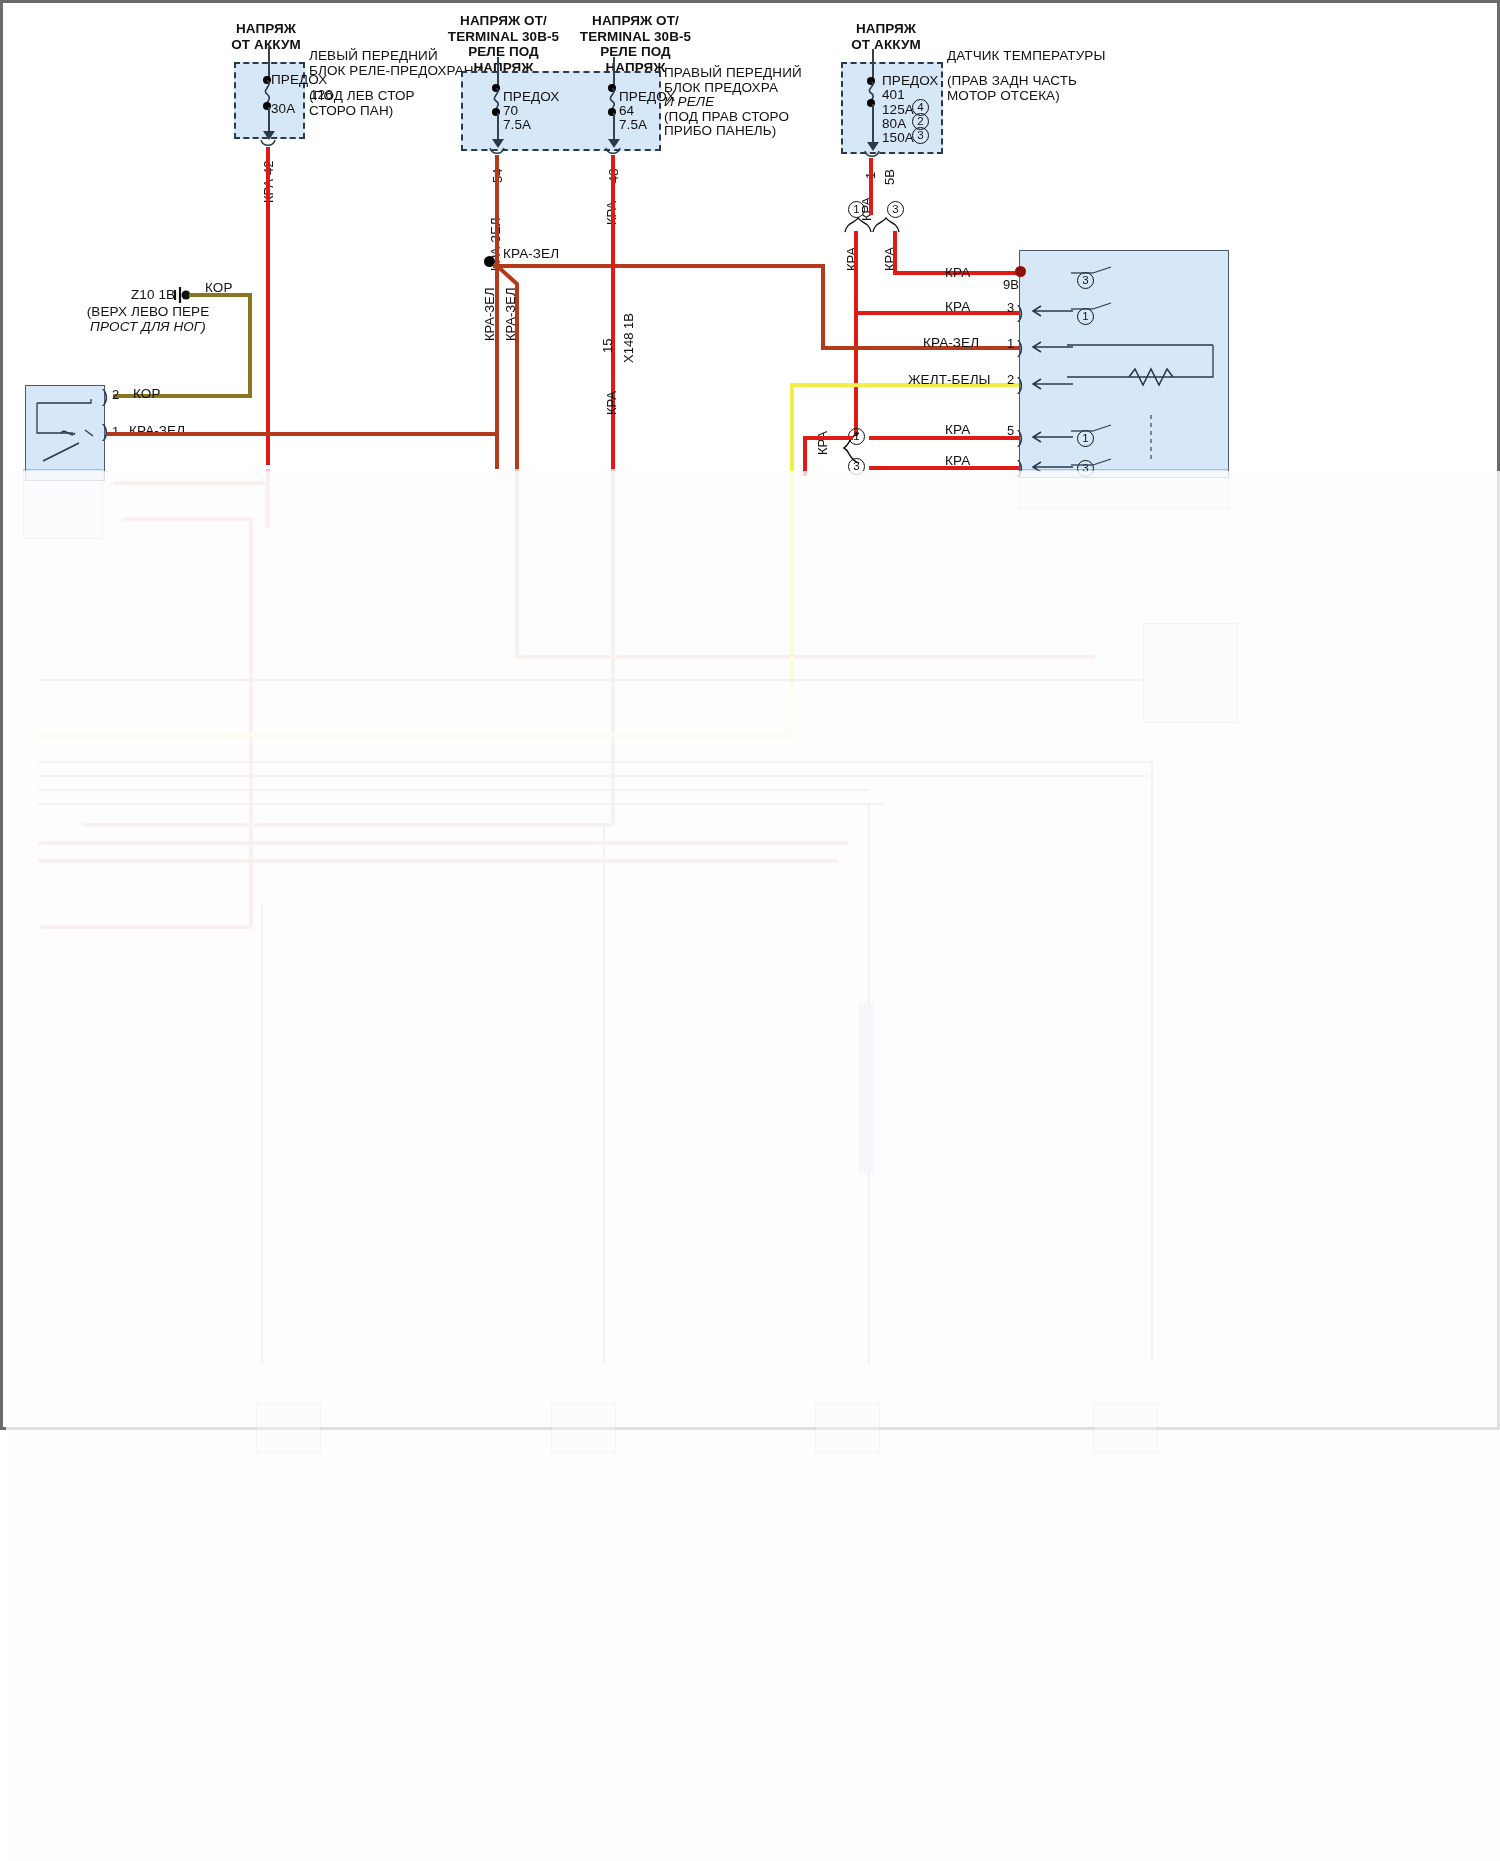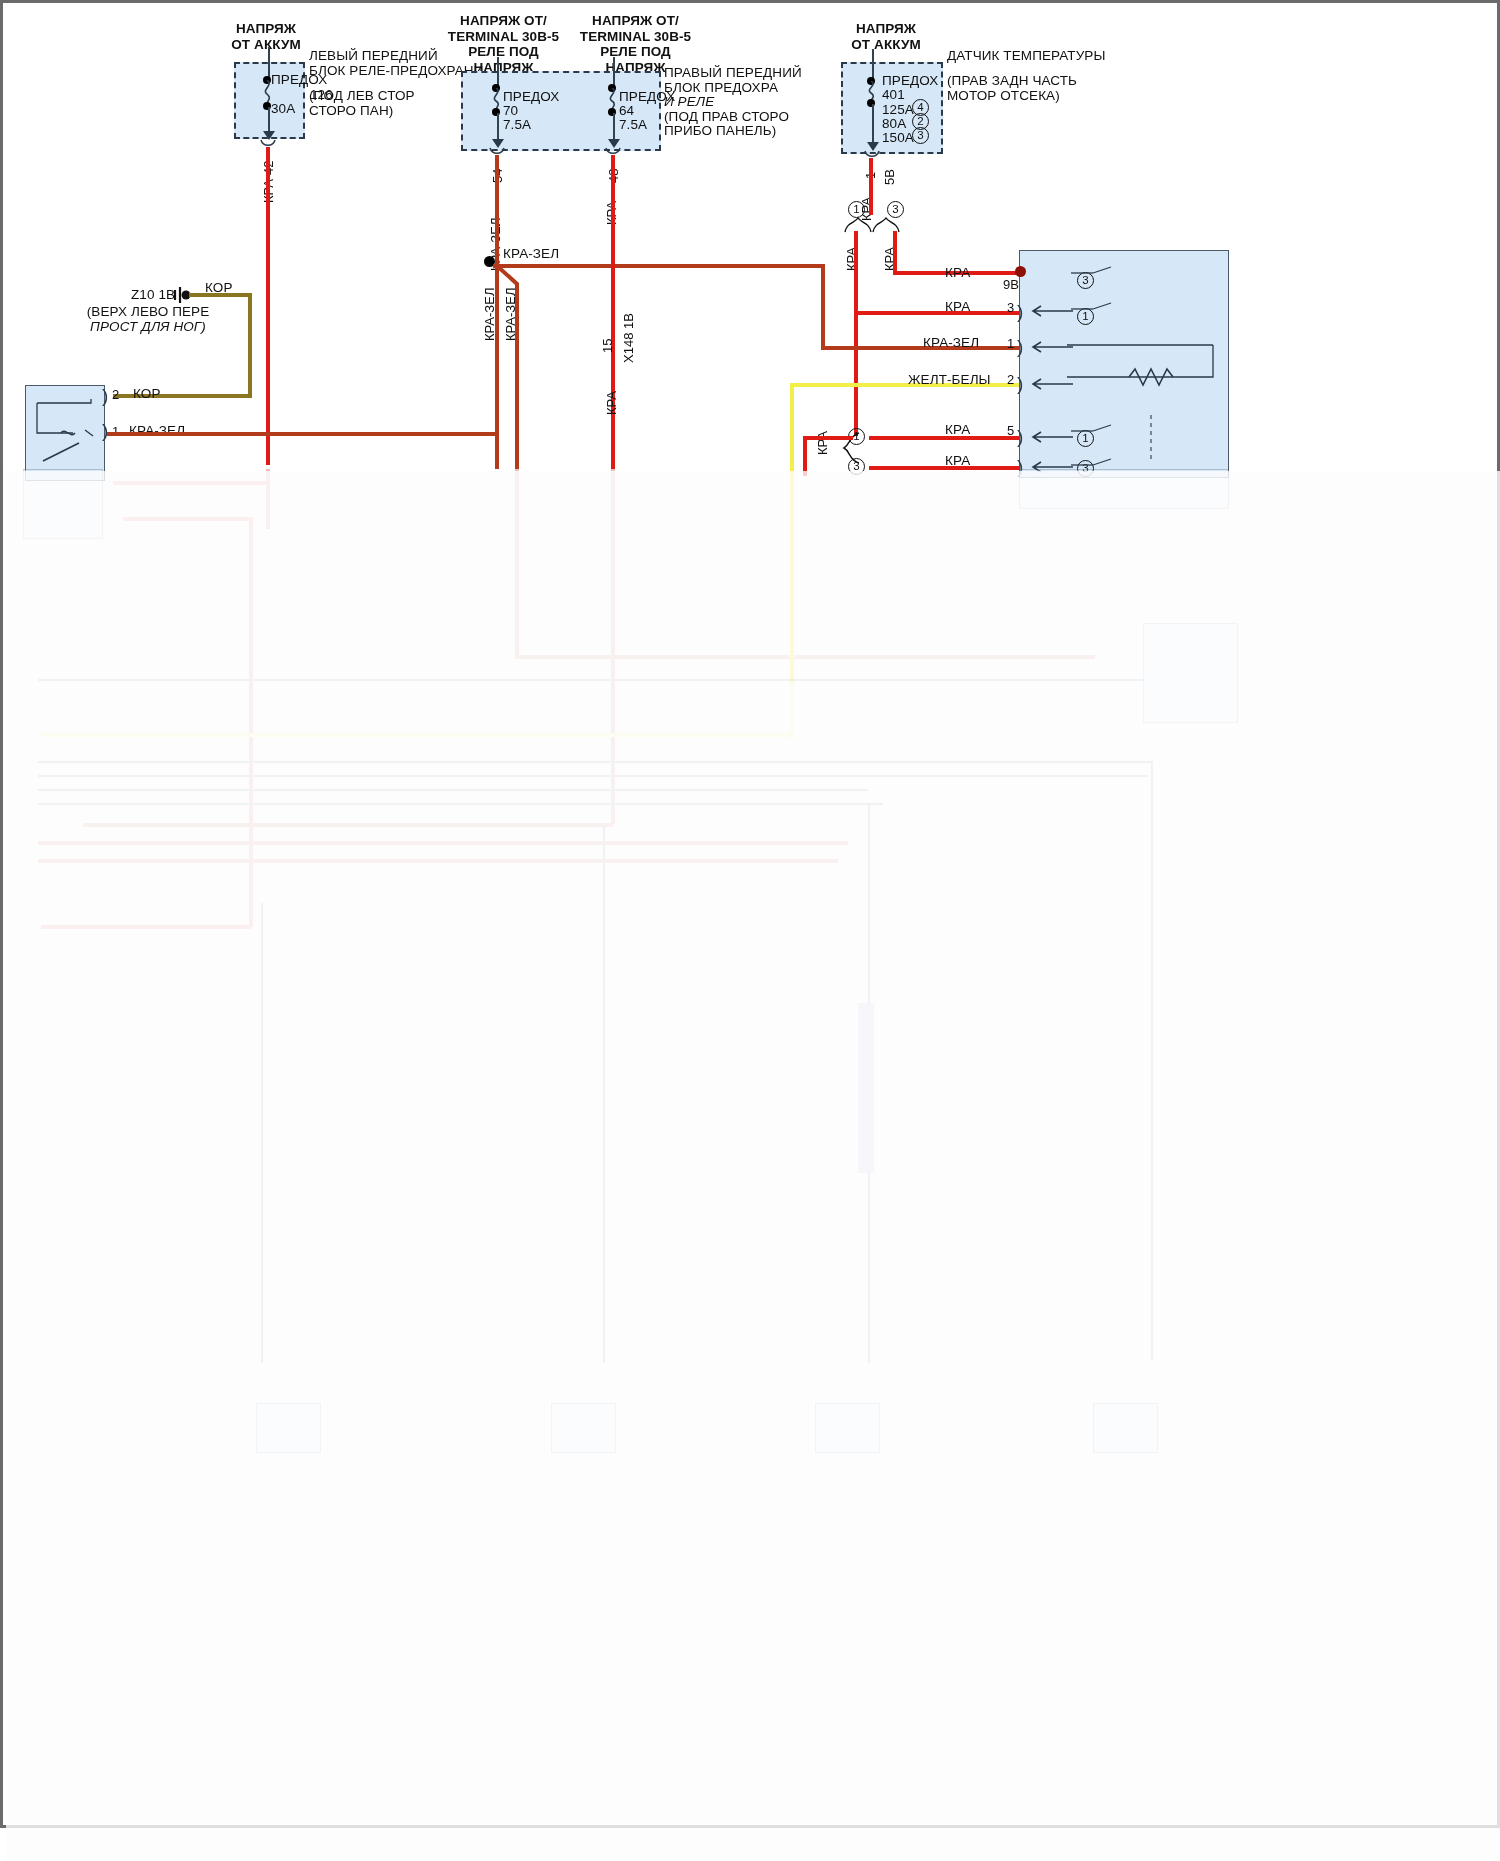--- a/index.html
+++ b/index.html
@@ -4,21 +4,21 @@
 <style>
   * { box-sizing: border-box; }
   html, body { margin:0; padding:0; background:#ffffff; }
   body {
     width:1500px; height:1861px;
     font-family:"Liberation Sans", sans-serif;
     position:relative; overflow:hidden;
     color:#111;
   }
   #sheet {
-    position:absolute; left:0; top:0; width:1500px; height:1828px;
+    position:absolute; left:0; top:0; width:1500px; height:1430px;
     background:#fff;
     border:3px solid #6b6b6b;
   }
   .abs { position:absolute; }
 
   
   .txt { position:absolute; font-size:13.5px; line-height:15.5px; white-space:pre; letter-spacing:0.1px; }
   .txt.b { font-weight:700; }
   .ctr { text-align:center; }
   .vtxt { position:absolute; font-size:13px; white-space:nowrap;

